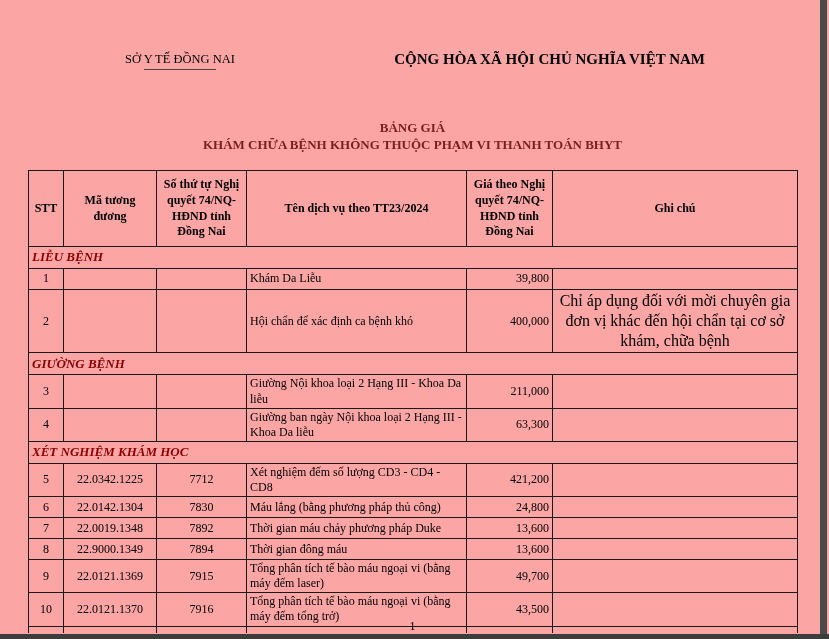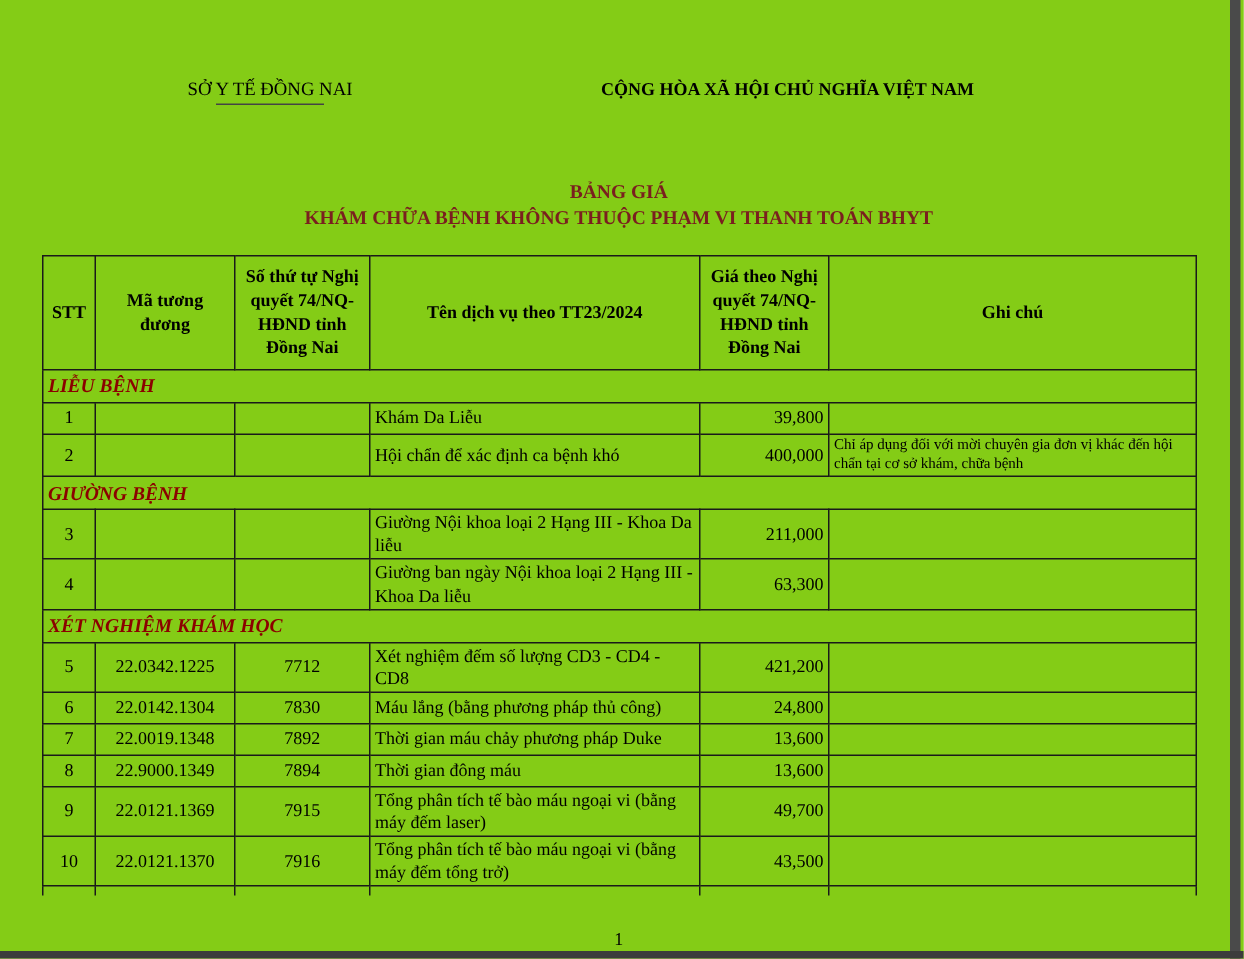--- a/index.html
+++ b/index.html
@@ -12,32 +12,32 @@
   *{box-sizing:border-box;}
   html,body{margin:0;padding:0;}
   body{
     width:829px;height:639px;
     background:#ffffff;
     font-family:"Liberation Serif","DejaVu Serif",serif;
     color:#000;
     position:relative;
     overflow:hidden;
   }
-  .screen{position:absolute;inset:0;background:#84cc16;}
+  .screen{position:absolute;inset:0;background:#fca5a5;}
 
   
   .edge-right{position:absolute;left:820px;top:0;width:7px;height:639px;background:var(--edge-color);}
   .edge-bottom{position:absolute;left:0;top:634px;width:829px;height:5px;background:var(--edge-bottom-color);}
 
   
   .org-block{position:absolute;left:40px;top:52px;width:280px;text-align:center;font-size:12.5px;line-height:15px;}
   .org-line1{font-weight:normal;}
   .org-line2{font-weight:bold;}
   .org-underline{width:72px;height:0;border-bottom:1.2px solid #444;margin:2px auto 0;}
-  .national-block{position:absolute;left:345px;top:52px;width:360px;text-align:center;font-size:12px;line-height:15px;font-weight:bold;}
+  .national-block{position:absolute;left:345px;top:52px;width:360px;text-align:right;font-size:15px;line-height:15px;font-weight:bold;}
   .national-line2{display:inline-block;border-bottom:1.2px solid #000;padding:0 2px 1px;}
 
   
   .title-block{position:absolute;left:28px;top:99px;width:769px;text-align:center;color:var(--title-color);font-weight:bold;font-size:13px;line-height:17px;margin-top:20px;}
 
   
   .table-wrap{position:absolute;left:28px;top:170px;width:770px;}
   table.price-table{border-collapse:collapse;table-layout:fixed;width:769px;font-size:12px;}
   table.price-table th,table.price-table td{
     border:1px solid var(--border-color);
@@ -52,21 +52,21 @@
   td.section-cell{
     color:var(--section-color);
     font-weight:bold;font-style:italic;
     font-size:13px;
     text-align:left;
   }
   tr.item-row{height:21px;}
   td.c-center{text-align:center;}
   td.c-left{text-align:left;}
   td.c-right{text-align:right;padding-right:5px;}
-  td.c-note{text-align:left;font-size:10px;line-height:1.15;}
+  td.c-note{text-align:center;font-size:16px;line-height:1.15;}
 
   
   .stub-row{position:relative;height:6px;width:769px;}
   .stub-row .tick{position:absolute;top:0;width:1px;height:6px;background:var(--border-color);}
 
   .page-number{position:absolute;left:28px;top:619px;width:769px;text-align:center;font-size:12px;}
 </style>
 </head>
 <body>
 

